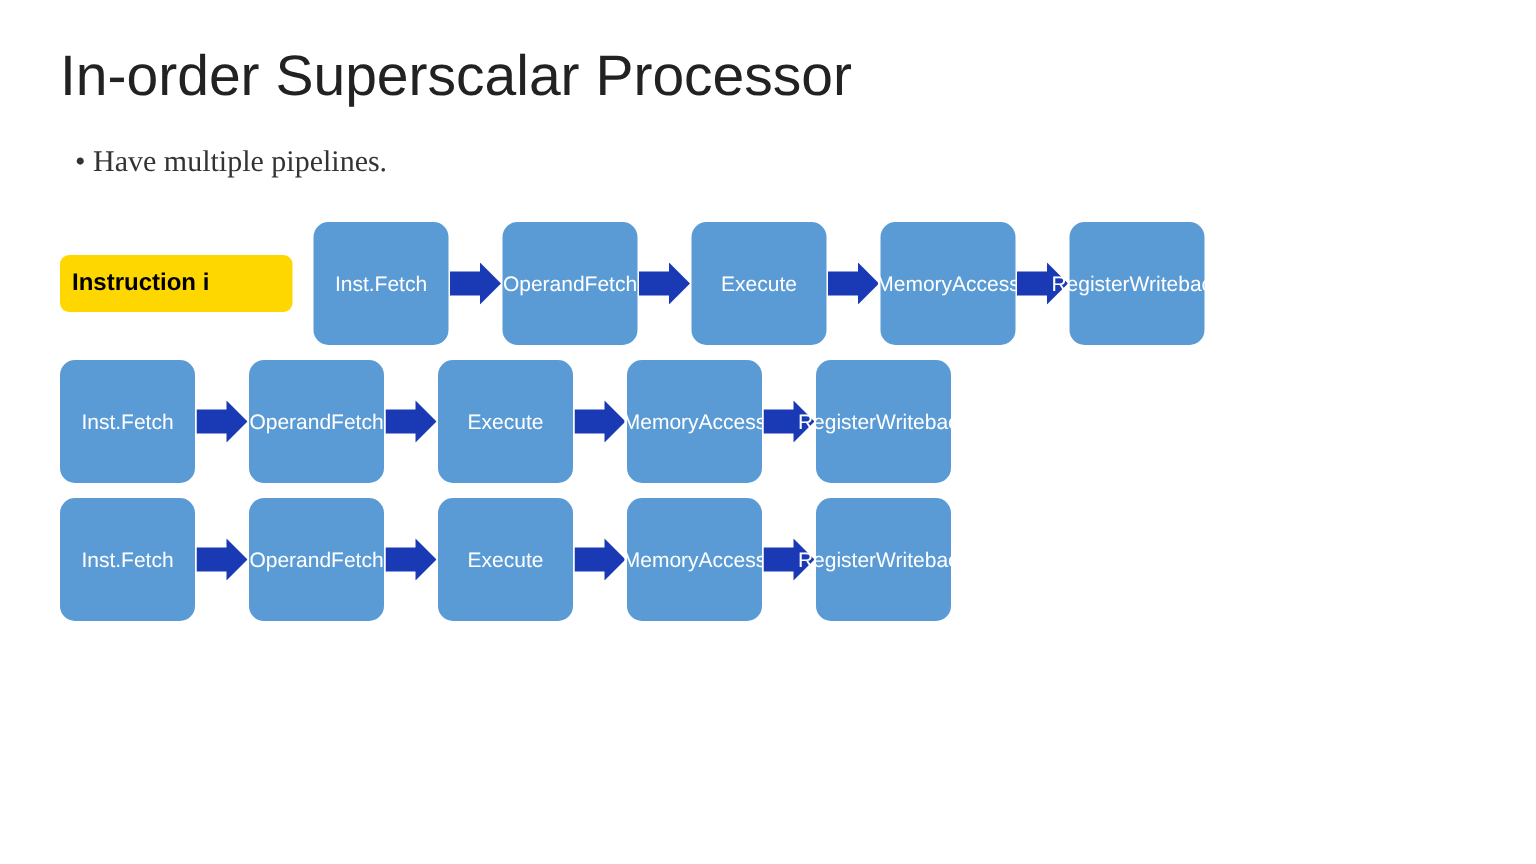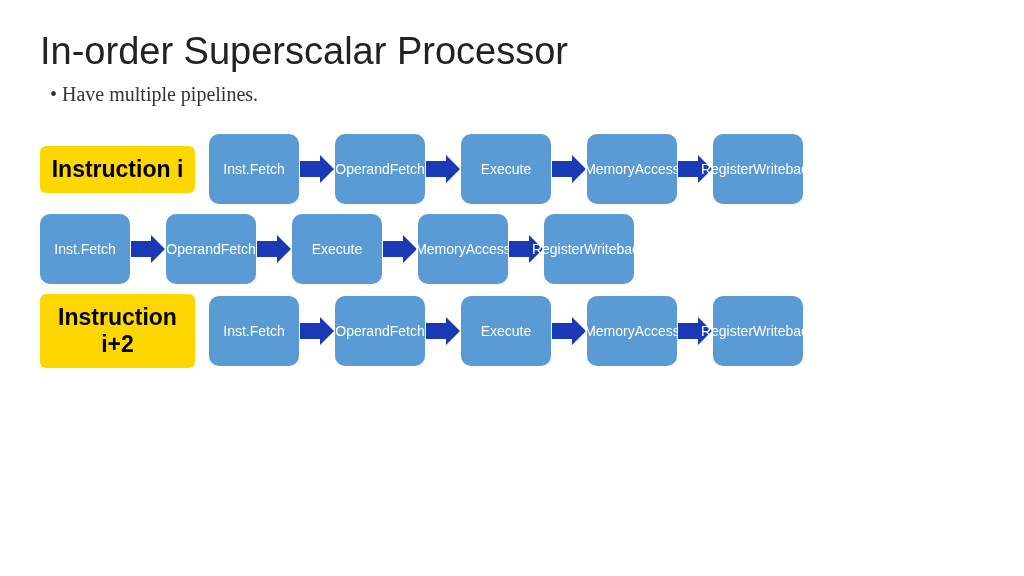--- a/index.html
+++ b/index.html
@@ -13,21 +13,21 @@
     .slide {
       width: 1024px;
       height: 576px;
       padding: 30px 40px 20px 40px;
       position: relative;
     }
     .title {
       font-size: 38px;
       font-weight: 300;
       color: #222;
-      margin-bottom: 10px;
+      margin-bottom: 24px;
     }
     .bullet {
       font-size: 20px;
       color: #333;
       margin-bottom: 28px;
       margin-left: 10px;
       font-family: Liberation Serif, serif;
     }
     .pipeline-area {
       display: flex;
@@ -35,39 +35,39 @@
       gap: 10px;
     }
     .pipeline-row {
       display: flex;
       align-items: center;
       gap: 0px;
     }
     .instruction-label {
       background: #FFD700;
       color: #000;
-      font-size: 23px;
+      font-size: 16px;
       font-weight: bold;
       width: 155px;
       min-width: 155px;
       padding: 10px 8px;
-      text-align: center;
+      text-align: left;
       border-radius: 6px;
       margin-right: 14px;
     }
     .stage-box {
       background: #5b9bd5;
       color: #fff;
       font-size: 14px;
       font-weight: 500;
       text-align: center;
       border-radius: 10px;
       width: 90px;
       min-width: 90px;
-      height: 70px;
+      height: 82px;
       display: flex;
       align-items: center;
       justify-content: center;
       line-height: 1.3;
     }
     .arrow {
       width: 36px;
       min-width: 36px;
       display: flex;
       align-items: center;
@@ -168,21 +168,20 @@
         <polygon points="0,6 20,6 20,0 34,14 20,28 20,22 0,22" fill="#1a3ab5"></polygon>
       </svg>
         </div>
         <div class="stage-box">
           <span>Register</span>
           <br>
           <span>Writeback</span>
         </div>
       </div>
       <div class="pipeline-row">
-        <div class="instruction-label">Instruction i+2</div>
         <div class="stage-box">
           <span>Inst.</span>
           <br>
           <span>Fetch</span>
         </div>
         <div class="arrow">
           <svg viewBox="0 0 34 28" xmlns="http://www.w3.org/2000/svg">
         <polygon points="0,6 20,6 20,0 34,14 20,28 20,22 0,22" fill="#1a3ab5"></polygon>
       </svg>
         </div>

